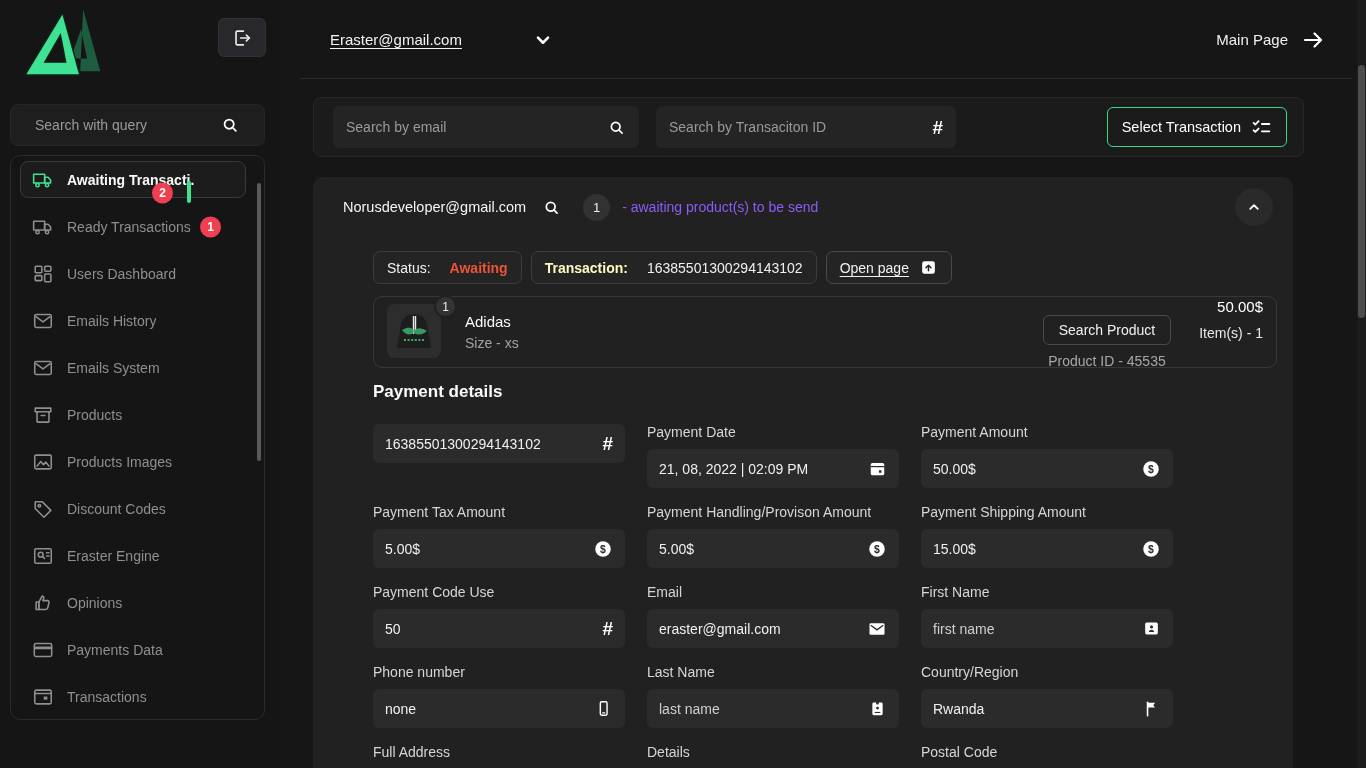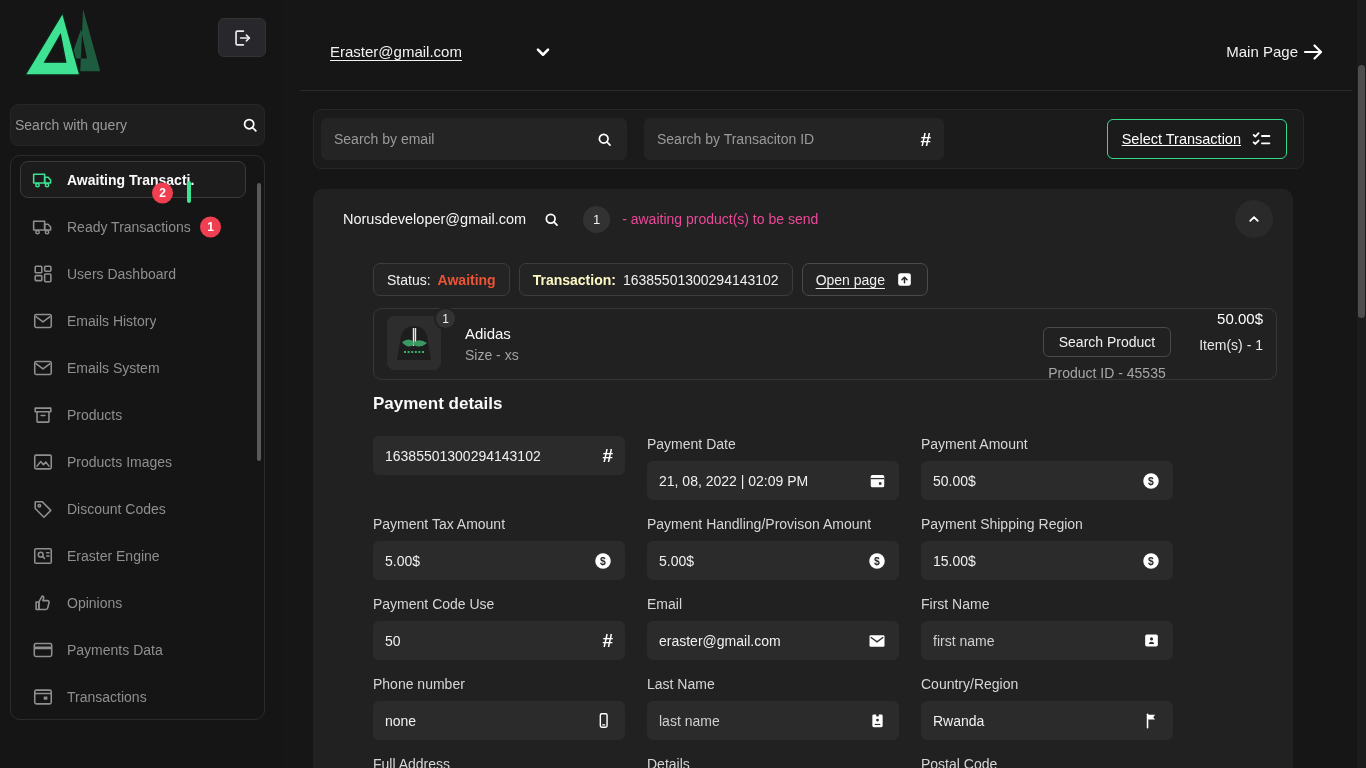--- a/index.html
+++ b/index.html
@@ -7,21 +7,21 @@
     font-family:"Liberation Sans", sans-serif; color:#f0f0f0; }
 
   
   .sidebar { position:absolute; left:0; top:0; width:283px; height:768px; background:#151515; }
   .logo { position:absolute; left:14px; top:2px; width:96px; height:82px; }
   .logout-btn { position:absolute; left:218px; top:18px; width:48px; height:39px;
     background:#28282c; border:1px solid #333; border-radius:6px; display:flex;
     align-items:center; justify-content:center; cursor:pointer; }
   .side-search { position:absolute; left:10px; top:104px; width:255px; height:42px;
     background:#1e1e1e; border:1px solid #262626; border-radius:8px; display:flex;
-    align-items:center; padding:0 4px; }
+    align-items:center; padding:0 24px; }
   .side-search input { flex:1; background:transparent; border:none; outline:none;
     color:#e8e8e8; font-size:14px; font-family:inherit; }
   .side-search input::placeholder { color:#9a9a9a; }
 
   .menu { position:absolute; left:10px; top:155px; width:255px; height:565px;
     border:1px solid #2b2b2b; border-radius:10px; }
   .menu-scroll { position:absolute; right:3px; top:27px; width:4px; height:278px;
     background:#5a5a5a; border-radius:2px; }
   .mi { position:relative; height:47px; display:flex; align-items:center;
     padding:0 44px 0 21px; cursor:pointer; color:#8f8f8f; font-size:14px; }
@@ -31,57 +31,57 @@
     min-width:21px; height:21px; border-radius:50%; background:#ef3f50; color:#fff;
     font-size:12px; font-weight:bold; display:flex; align-items:center; justify-content:center; }
   .mi.active { color:#fafafa; font-weight:bold; }
   .mi.active::before { content:""; position:absolute; left:9px; right:18px; top:5px; bottom:5px;
     border:1px solid #3a3a3a; background:#1c1c1c; border-radius:8px; }
   .mi.active > * { position:relative; }
   .mi-bar { position:absolute; right:29px; top:50%; transform:translateY(-50%);
     width:4px; height:22px; border-radius:2px; background:#3ee293; }
 
   
-  .main { position:absolute; left:283px; top:12px; width:1083px; height:591px; }
+  .main { position:absolute; left:283px; top:0; width:1083px; height:591px; }
   .topbar { height:79px; display:flex; align-items:center; padding:0 41px 0 47px; position:relative; }
   .topbar-divider { position:absolute; bottom:0; left:17px; right:14px; height:1px; background:#2a2a2a; }
   .acct { font-size:15px; color:#f2f2f2; text-decoration:underline; text-underline-offset:3px; cursor:pointer; }
   .acct-chevron { margin-left:70px; display:flex; cursor:pointer; }
-  .mainpage { margin-left:auto; display:flex; align-items:center; gap:3px; cursor:pointer; }
+  .mainpage { margin-left:auto; display:flex; align-items:center; gap:13px; cursor:pointer; }
   .mainpage span { font-size:15px; }
 
   .toolbar { margin:18px 0 0 30px; width:991px; height:60px; background:#1b1b1b;
     border:1px solid #272727; border-radius:8px; display:flex; align-items:center;
-    padding:0 16px 0 7px; }
+    padding:0 16px 0 19px; }
   .tb-input { height:42px; background:#242424; border-radius:6px; display:flex;
     align-items:center; padding:0 13px; }
   .tb-input input { flex:1; background:transparent; border:none; outline:none;
     color:#e8e8e8; font-size:14px; font-family:inherit; }
   .tb-input input::placeholder { color:#9a9a9a; }
   .tb-email { width:306px; }
   .tb-trans { width:300px; margin-left:17px; }
   .select-btn { margin-left:auto; height:40px; padding:0 14px; background:transparent;
     border:1.5px solid #35d98a; border-radius:6px; color:#fff; font-size:14.5px;
-    font-family:inherit; display:flex; align-items:center; gap:10px; cursor:pointer;text-decoration:underline; }
+    font-family:inherit; display:flex; align-items:center; gap:10px; cursor:pointer; }
 
   
   .card { margin:20px 0 0 30px; width:980px; background:#212121; border-radius:10px;
     padding-bottom:60px; }
   .card-head { padding:12px 20px 0 30px; display:flex; align-items:center; height:48px; }
   .ch-email { font-size:14.5px; color:#f5f5f5; }
   .ch-search { margin-left:16px; display:flex; cursor:pointer; }
   .ch-count { margin-left:22px; width:27px; height:27px; border-radius:50%; background:#323232;
     color:#eee; font-size:13px; display:flex; align-items:center; justify-content:center; }
-  .ch-note { margin-left:12px; color:#ec4899; font-size:14px; }
+  .ch-note { margin-left:12px; color:#8b5cf6; font-size:14px; }
   .collapse-btn { margin-left:auto; width:38px; height:38px; border-radius:50%;
     background:#2a2a2a; border:none; display:flex; align-items:center; justify-content:center; cursor:pointer; }
 
   .chips { margin:26px 0 0 60px; display:flex; gap:9px; }
   .chip { height:33px; background:#242424; border:1px solid #3d3d3d; border-radius:7px;
-    display:flex; align-items:center; padding:0 13px; font-size:14px; gap:7px; }
+    display:flex; align-items:center; padding:0 13px; font-size:14px; gap:19px; }
   .chip .orange { color:#eb5434; font-weight:bold; }
   .chip .yellow { color:#fef9c3; font-weight:bold; }
   .chip-btn { cursor:pointer; border-color:#4a4a4a; gap:10px; }
   .chip-btn .ul { text-decoration:underline; text-underline-offset:3px; }
 
   .product { margin:12px 16px 0 60px; height:72px; border:1px solid #373737; border-radius:9px;
     display:flex; align-items:center; padding:0 13px; }
   .thumb-wrap { position:relative; width:56px; height:56px; flex:none; }
   .thumb { width:54px; height:54px; border-radius:8px; background:#2d2d2d; overflow:hidden; }
   .thumb-badge { position:absolute; right:-14px; top:-9px; width:23px; height:23px; border-radius:50%;
@@ -449,21 +449,21 @@
           <span class="f-icon">
             <svg width="20" height="20" viewBox="0 0 24 24">
                 <circle cx="12" cy="12" r="9.3" fill="#fff"></circle>
                 <text x="12" y="16.4" text-anchor="middle" font-size="12.5" font-weight="bold" fill="#2b2b2b" font-family="Liberation Sans, sans-serif">$</text>
               </svg>
           </span>
         </div>
       </div>
 
       <div class="field">
-        <div class="f-label">Payment Shipping Region</div>
+        <div class="f-label">Payment Shipping Amount</div>
         <div class="f-input">
           <span class="f-value">15.00$</span>
           <span class="f-icon">
             <svg width="20" height="20" viewBox="0 0 24 24">
                 <circle cx="12" cy="12" r="9.3" fill="#fff"></circle>
                 <text x="12" y="16.4" text-anchor="middle" font-size="12.5" font-weight="bold" fill="#2b2b2b" font-family="Liberation Sans, sans-serif">$</text>
               </svg>
           </span>
         </div>
       </div>

